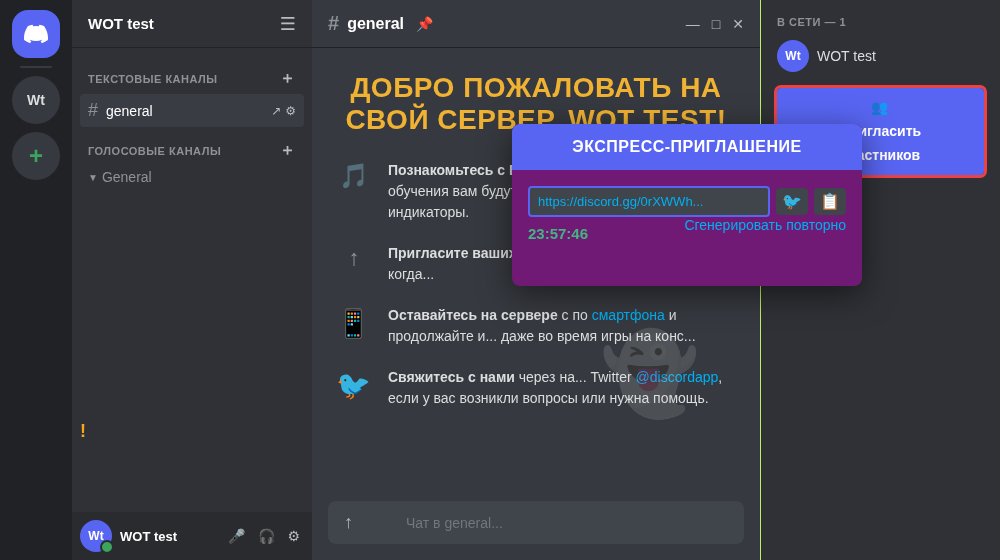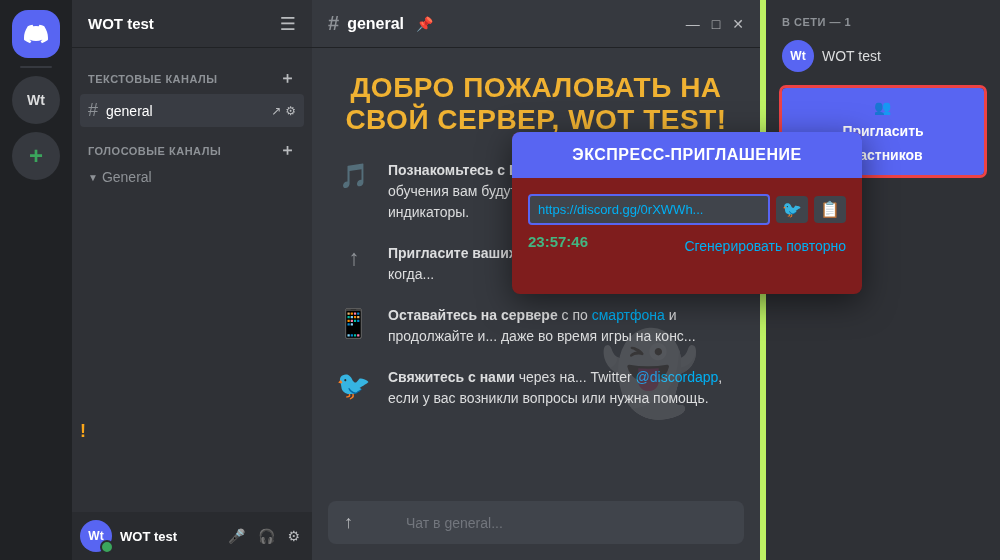--- a/index.html
+++ b/index.html
@@ -87,39 +87,39 @@
     .message-input-area { padding: 0 16px 16px 16px; }
     .message-input-box {
       background: #40444b; border-radius: 8px; display: flex; align-items: center; padding: 11px 16px; gap: 8px;
     }
     .message-input-icon { color: #b9bbbe; font-size: 18px; }
     .message-input { background: none; border: none; color: #dcddde; flex: 1; font-size: 14px; outline: none; margin-left: 45px; }
     .message-input::placeholder { color: #72767d; }
 
     
     .right-panel {
-      width: 240px; background: #2f3136; border-left: 6px solid #bef264; flex-shrink: 0; padding: 16px;
+      width: 240px; background: #2f3136; border-left: 1px solid #bef264; flex-shrink: 0; padding: 16px;
     }
     .right-panel-title { color: #8e9297; font-size: 11px; font-weight: 700; text-transform: uppercase; letter-spacing: 0.5px; margin-bottom: 12px; }
     .online-user { display: flex; align-items: center; gap: 8px; margin-bottom: 8px; }
     .online-avatar {
       width: 32px; height: 32px; border-radius: 50%; background: #5865f2; display: flex; align-items: center; justify-content: center; color: white; font-size: 12px; font-weight: bold;
     }
     .online-name { color: #dcddde; font-size: 14px; }
     .invite-button {
       width: 100%; background: #5865f2; color: white; border: none; border-radius: 4px; padding: 10px; font-size: 14px; font-weight: 600; cursor: pointer; display: flex; align-items: center; justify-content: center; gap: 6px; margin-top: 16px; line-height: 1.3; text-align: center; flex-direction: column;
       outline: 3px solid #ed4245;
     }
 
     
     .overlay-container {
       position: absolute; top: 0; left: 0; right: 0; bottom: 0; pointer-events: none; z-index: 10;
     }
     .express-invite-popup {
-      position: absolute; top: 132px; left: 200px; width: 350px; background: #7f1d1d; border-radius: 8px; box-shadow: 0 8px 32px rgba(0,0,0,0.5); pointer-events: all; overflow: hidden;
+      position: absolute; top: 124px; left: 200px; width: 350px; background: #701a75; border-radius: 8px; box-shadow: 0 8px 32px rgba(0,0,0,0.5); pointer-events: all; overflow: hidden;
     }
     .express-invite-header {
       background: #5865f2; color: white; font-size: 16px; font-weight: 700; text-align: center; padding: 14px; text-transform: uppercase; letter-spacing: 0.5px;
     }
     .express-invite-body { padding: 16px; }
     .express-invite-desc { color: #b9bbbe; font-size: 13px; margin-bottom: 12px; line-height: 1.5; }
     .invite-link-row {
       display: flex; align-items: center; gap: 6px; margin-bottom: 8px;
     }
     .invite-link-input {
@@ -246,21 +246,21 @@
     <div class="express-invite-popup">
       <div class="express-invite-header">ЭКСПРЕСС-ПРИГЛАШЕНИЕ</div>
       <div class="express-invite-body">
         <div class="invite-link-row">
           <input class="invite-link-input" type="text" value="https://discord.gg/0rXWWh..." readonly="" style="">
           <div class="invite-link-icons">
             <span class="invite-link-icon">🐦</span>
             <span class="invite-link-icon">📋</span>
           </div>
         </div>
-        <div style="display:flex; align-items:flex-end; margin-bottom:24px;">
+        <div style="display:flex; align-items:center; margin-bottom:24px;">
           <span class="invite-timer">23:57:46</span>
           <span style="flex:1;"></span>
           <span class="invite-regen" style="float:none; color:#00b0f4; font-size:14px; cursor:pointer;">Сгенерировать повторно</span>
         </div>
       </div>
     </div>
   </div>
 
   <div class="message-input-area">
     <div class="message-input-box">

